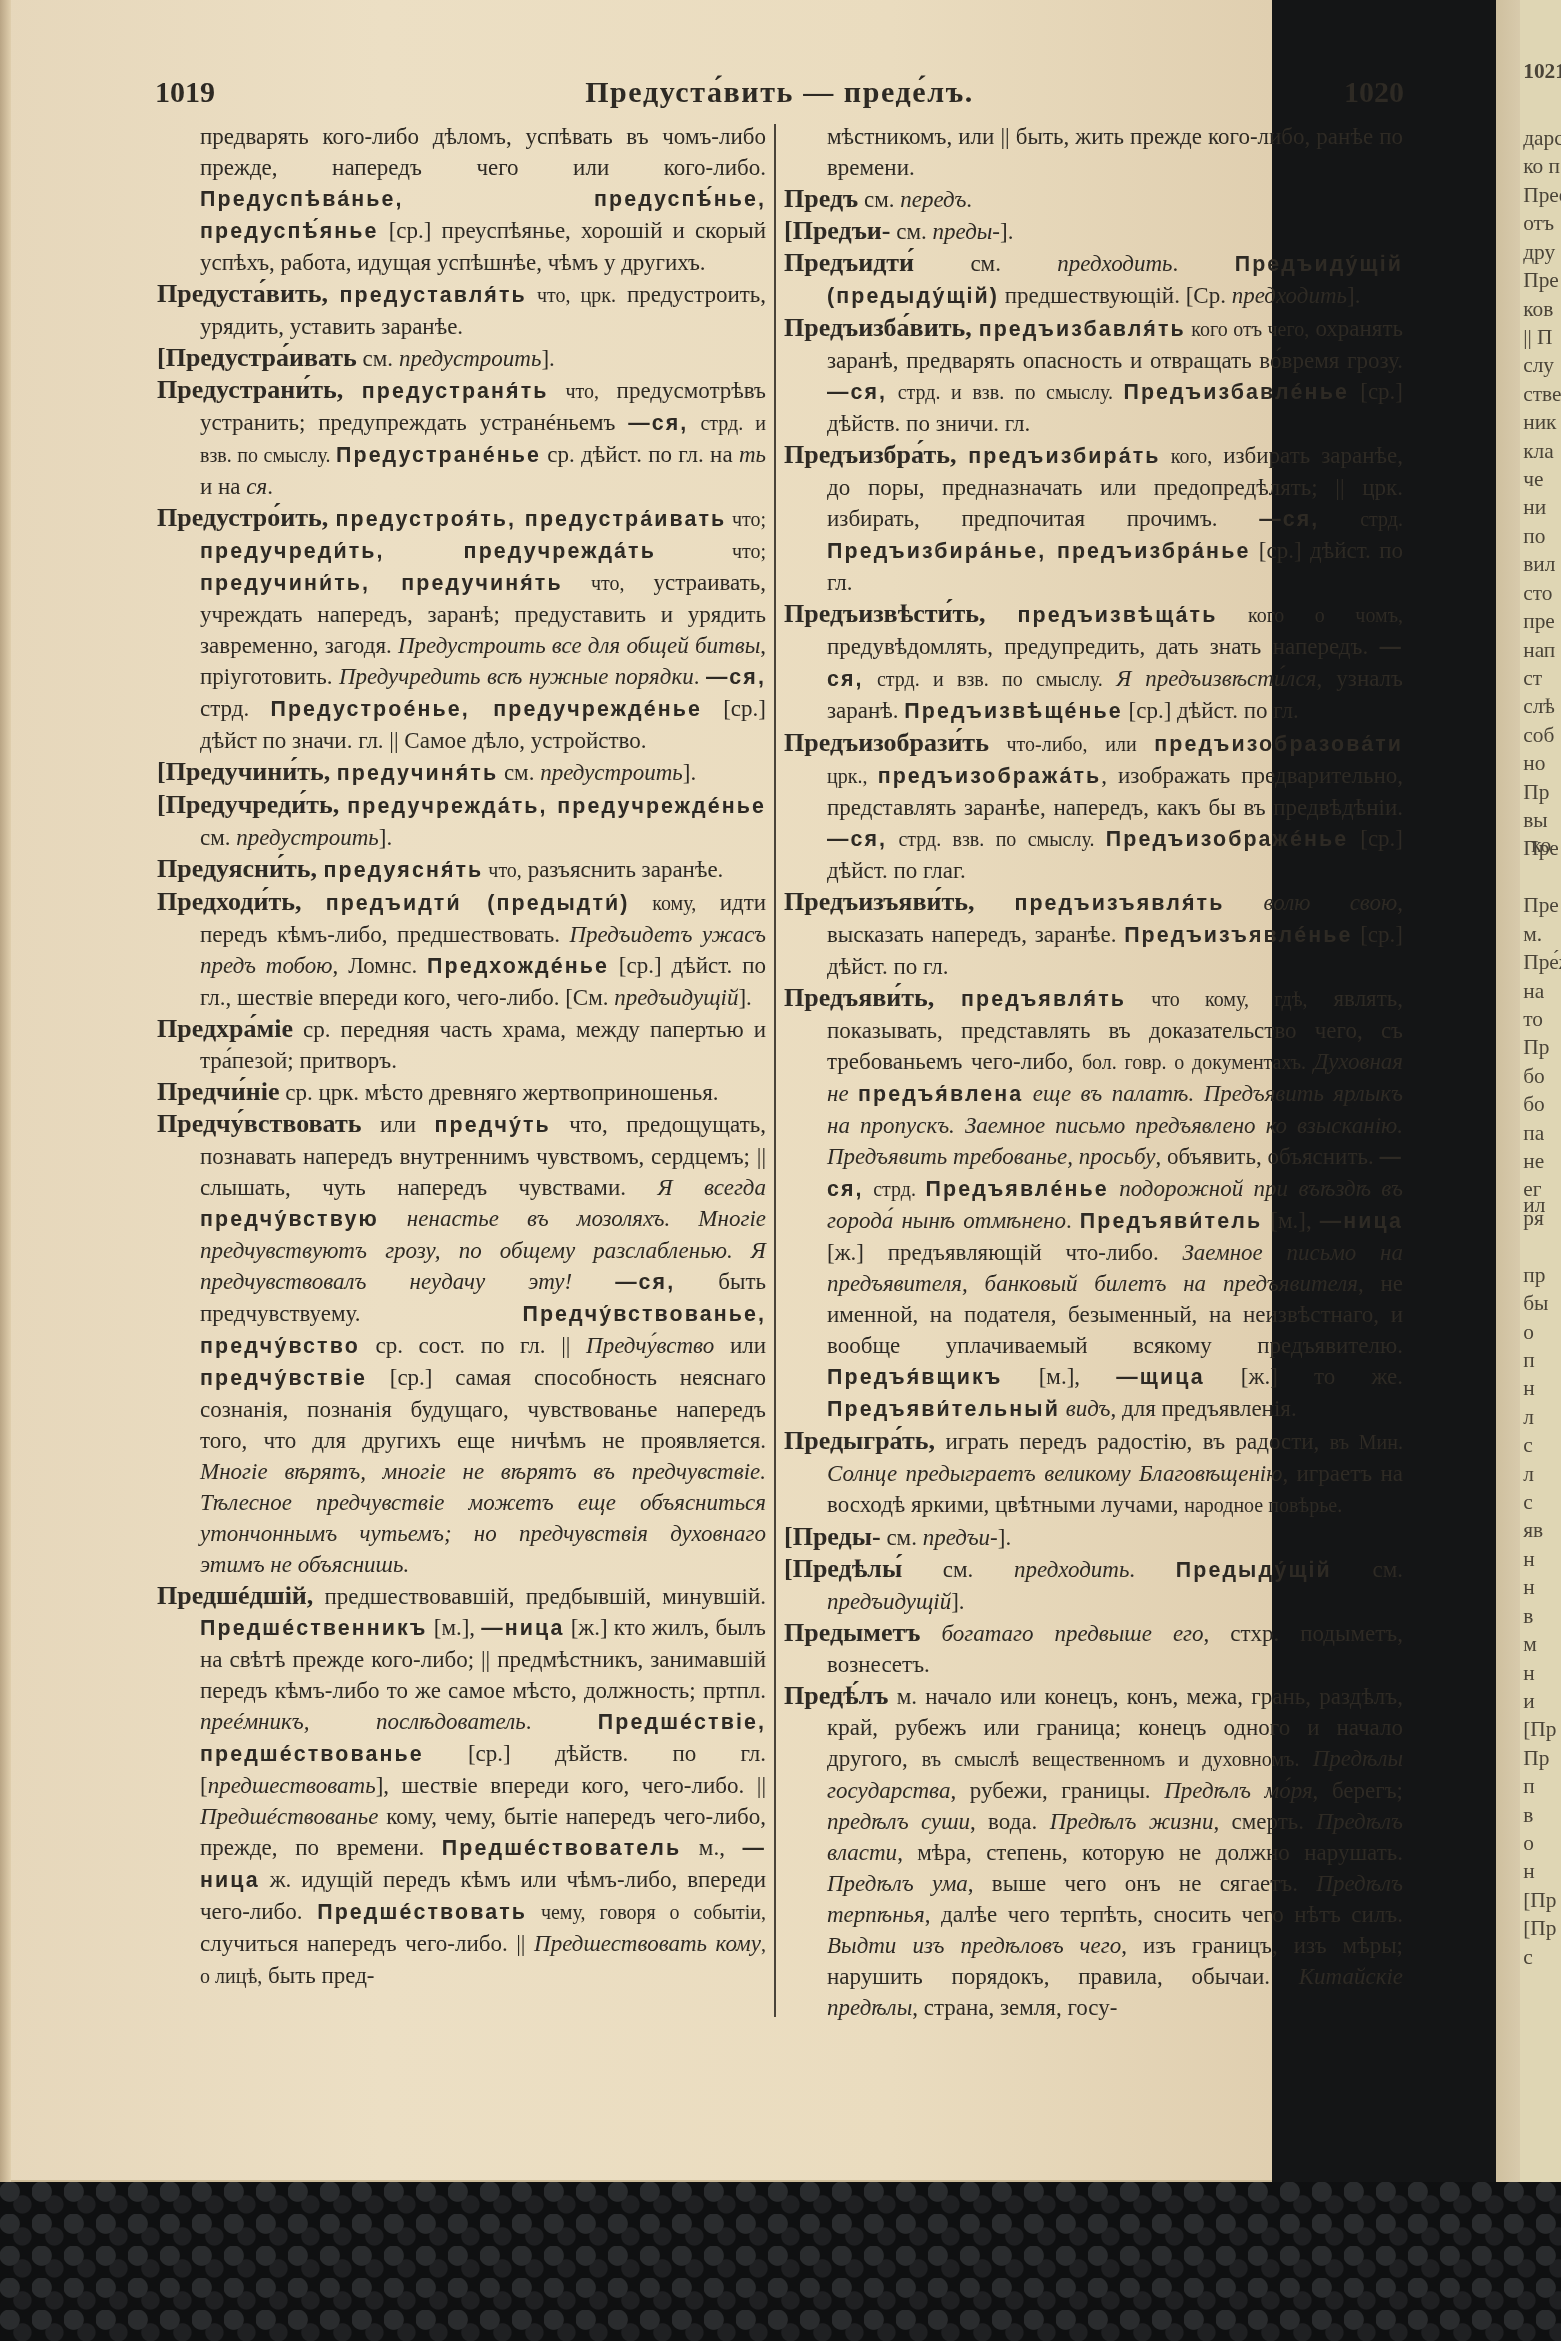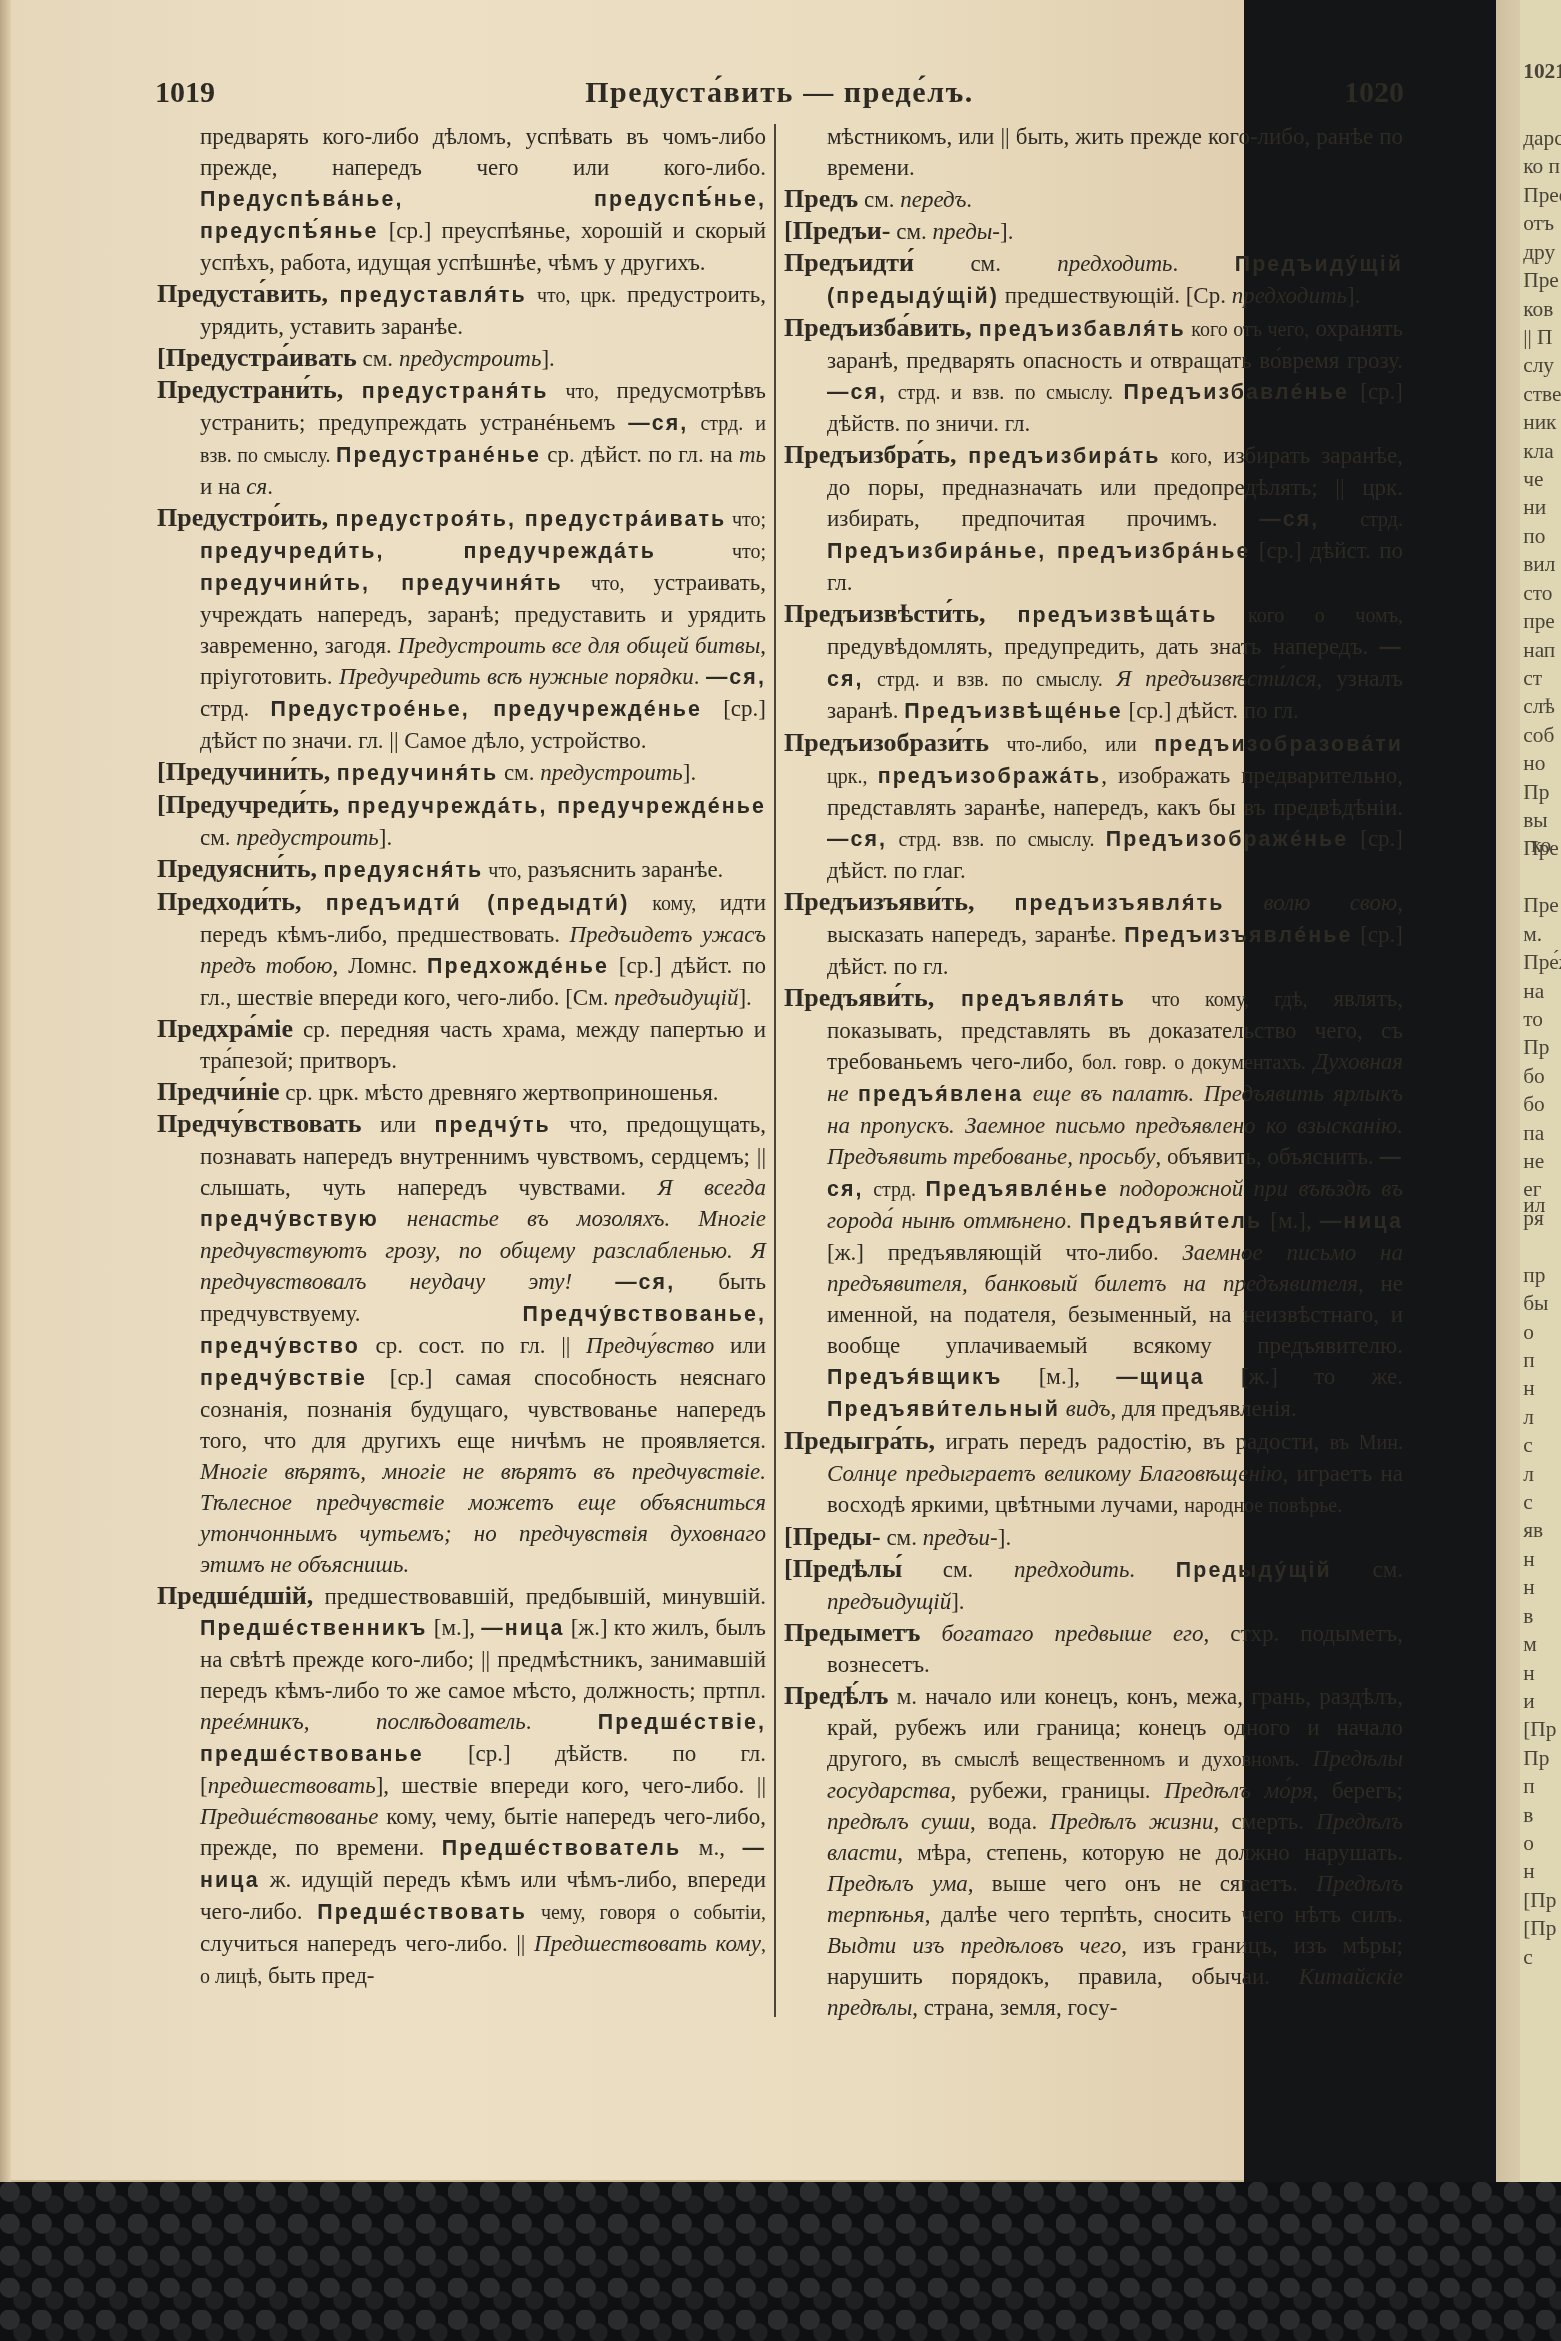--- a/index.html
+++ b/index.html
@@ -6,20 +6,21 @@
   body {
     width: 1561px; height: 2342px; position: relative; overflow: hidden;
     background: #141516;
     font-family: "Liberation Serif", "DejaVu Serif", serif;
     color: #2e2a24;
   }
   .page {
     position: absolute; left: 0; top: 0; width: 1244px; height: 2180px;
     background: linear-gradient(90deg, #e6d7bb 0%, #ecdfc4 30%, #eadcbf 70%, #e0cfb0 100%);
     border-bottom: 3.2px solid #cdbb98;
+    padding-left: 28px;
   }
   .page-edge {
     position: absolute; left: 0; top: 0; width: 10.7px; height: 2193px;
     background: linear-gradient(90deg, #b9a585, #e0cfae);
   }
   .gutter {
     position: absolute; left: 1496px; top: 0; width: 65px; height: 2342px;
     background: linear-gradient(90deg, #cfc09f 0%, #dccfb2 55%, #6b6352 56%, #3a352c 58%, #d9cfae 60%, #e2d8b8 100%);
   }
   .next-page {

